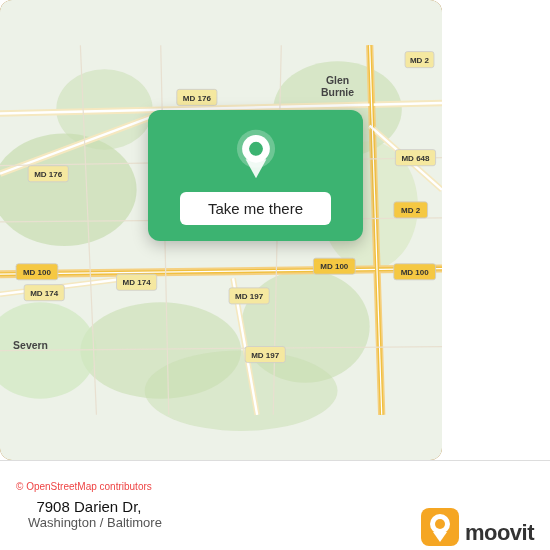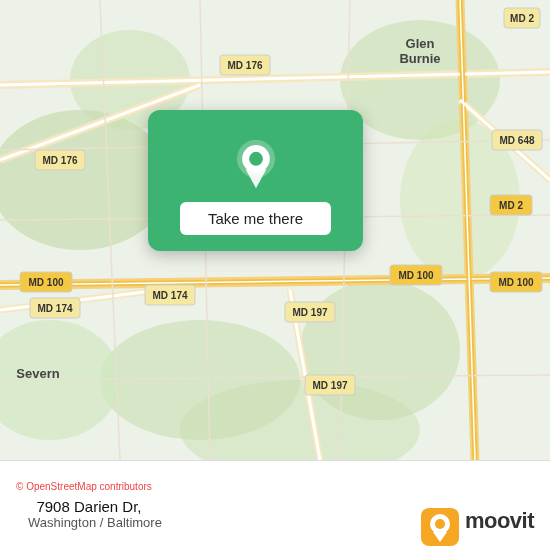--- a/index.html
+++ b/index.html
@@ -1,23 +1,24 @@
 <!DOCTYPE html>
 <html><head>
   <meta charset="utf-8">
   <style>
     * { margin: 0; padding: 0; box-sizing: border-box; }
     body { width: 550px; height: 550px; overflow: hidden; font-family: Arial, sans-serif; }
 
     #map-container {
       position: relative;
-      width: 550px;
+      width: 442px;
       height: 460px;
       background-color: #a16207;
       overflow: hidden;
+      border-radius: 12px;
     }
 
     
     .map-bg {
       position: absolute;
       inset: 0;
       background: #edf2e8;
     }
 
     
@@ -32,21 +33,21 @@
     .location-card {
       position: absolute;
       top: 110px;
       left: 148px;
       width: 215px;
       background: #3cb371;
       border-radius: 12px;
       display: flex;
       flex-direction: column;
       align-items: center;
-      padding: 28px 20px 16px;
+      padding: 18px 20px 16px;
       box-shadow: 0 4px 16px rgba(0,0,0,0.25);
     }
 
     .pin-icon {
       width: 52px;
       height: 52px;
       margin-bottom: 12px;
     }
 
     .take-me-btn {
@@ -100,21 +101,21 @@
 
     .address-sub {
       font-size: 13px;
       color: #555;
       margin-left: 12px;
     }
 
     
     .moovit-logo {
       display: flex;
-      align-items: flex-start;
+      align-items: flex-end;
       gap: 6px;
       margin-top: 42px;
     }
 
     .moovit-pin {
       width: 38px;
       height: 38px;
     }
 
     .moovit-text {

